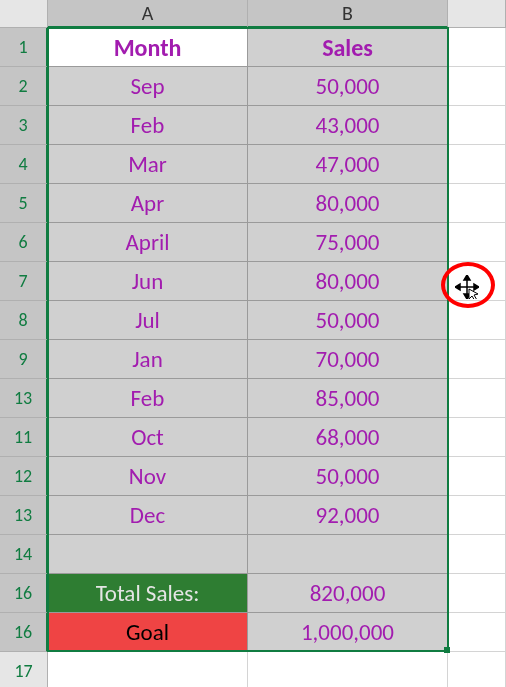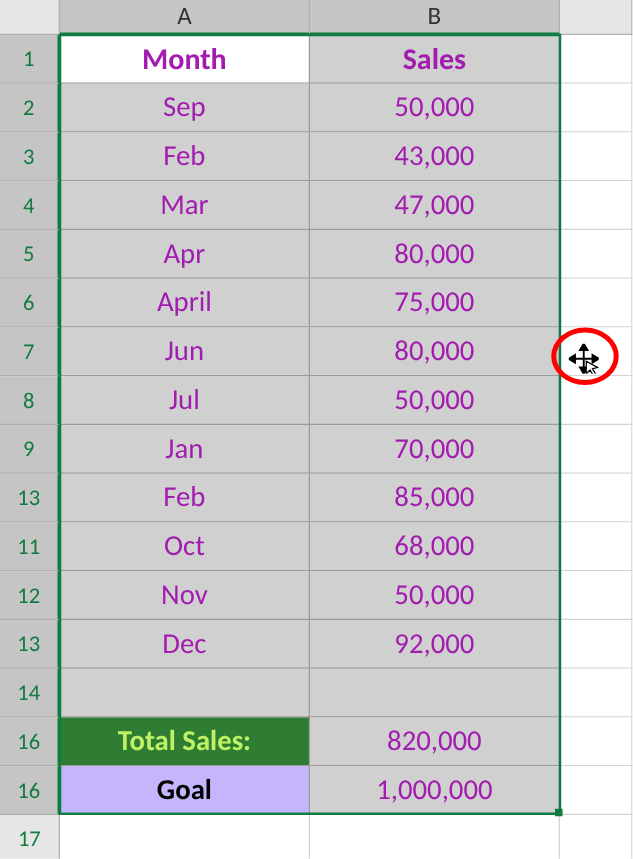--- a/index.html
+++ b/index.html
@@ -61,27 +61,27 @@
       font-weight: bold;
       background: #d0d0d0;
       font-size: 24px;
     }
     .active-cell {
       background: #ffffff;
       font-weight: bold;
     }
     .total-label {
       background: #2e7d32;
-      color: #bef264;
-      font-weight: bold;
+      color: #e5e5e5;
+      font-weight: normal;
     }
     .goal-label {
-      background: #c4b5fd;
+      background: #ef4444;
       color: #000000;
-      font-weight: bold;
+      font-weight: normal;
     }
     .selected-col-header {
       background: #c5c5c5;
       border-bottom: 2px solid #107c41;
     }
     .selected-row-header {
       background: #c5c5c5;
       border-right: 2px solid #107c41;
     }
     .selection-box {

